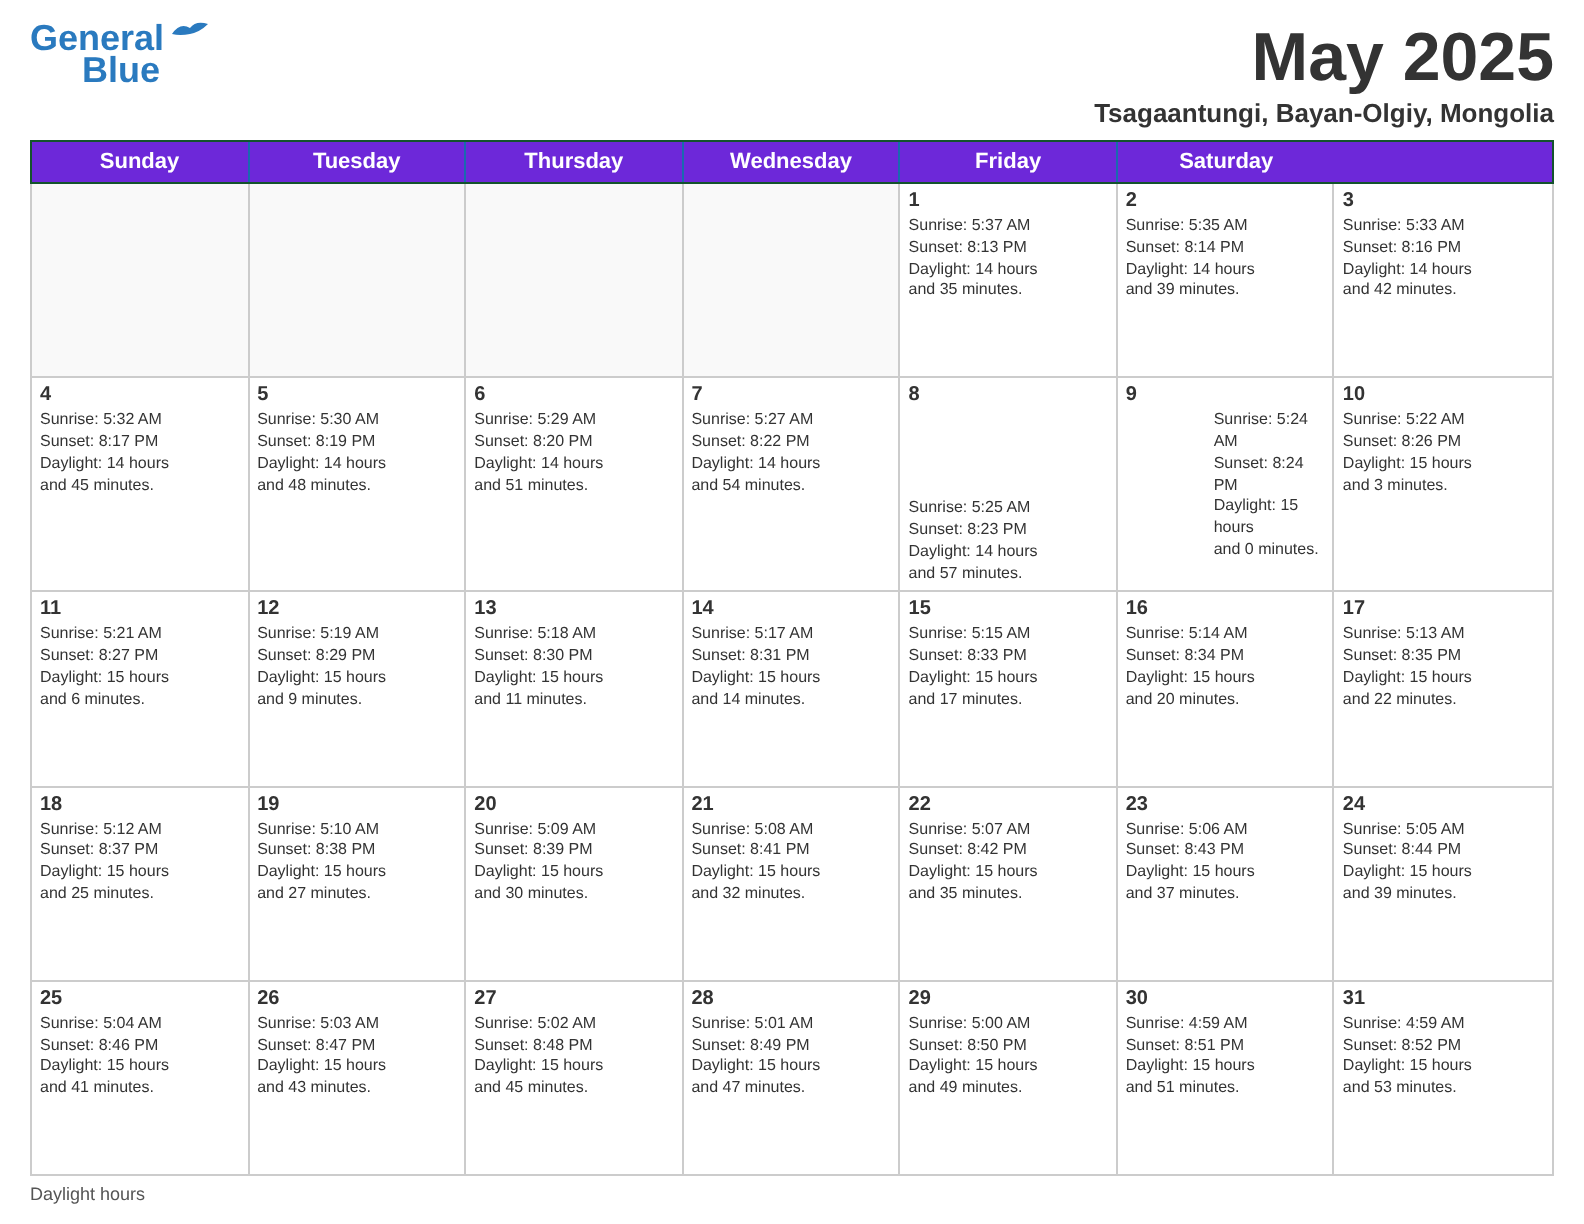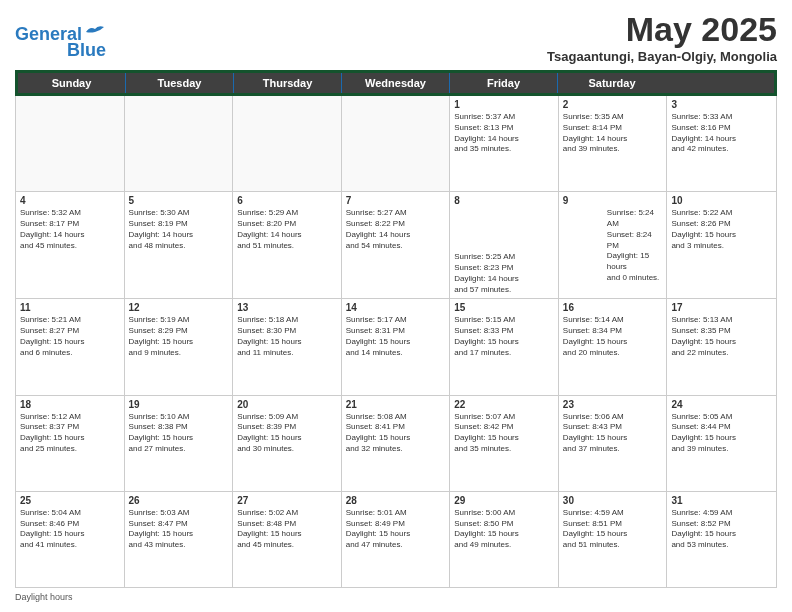--- a/index.html
+++ b/index.html
@@ -19,36 +19,35 @@
     }
     .header {
       display: flex;
       justify-content: space-between;
       align-items: flex-start;
       margin-bottom: 6px;
     }
     .logo {
       display: flex;
       flex-direction: column;
-      align-items: flex-end;
-      margin-top: 15px;
+      align-items: center;
     }
     .title-block {
       text-align: right;
     }
     .calendar {
       flex: 1;
       display: flex;
       flex-direction: column;
     }
     .cal-header {
       display: grid;
       grid-template-columns: repeat(7, 1fr);
-      background: #404040;
-      border: 3px solid #14532d;
+      background: #6d28d9;
+      border: 1px solid #14532d;
     }
     .cal-header-cell {
       color: #fff;
       font-size: 11px;
       font-weight: bold;
       text-align: center;
       padding: 4px 2px;
       border-right: 1px solid #1a6aaf;
     }
     .cal-header-cell:last-child { border-right: none; }

